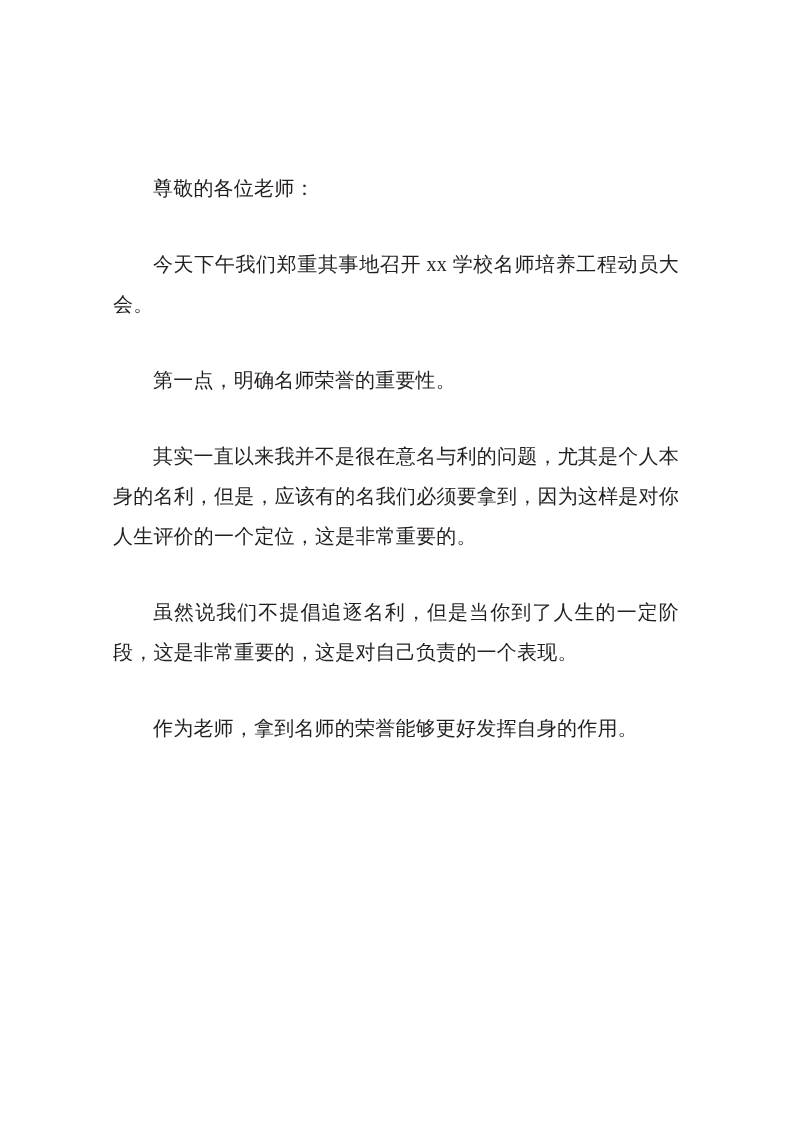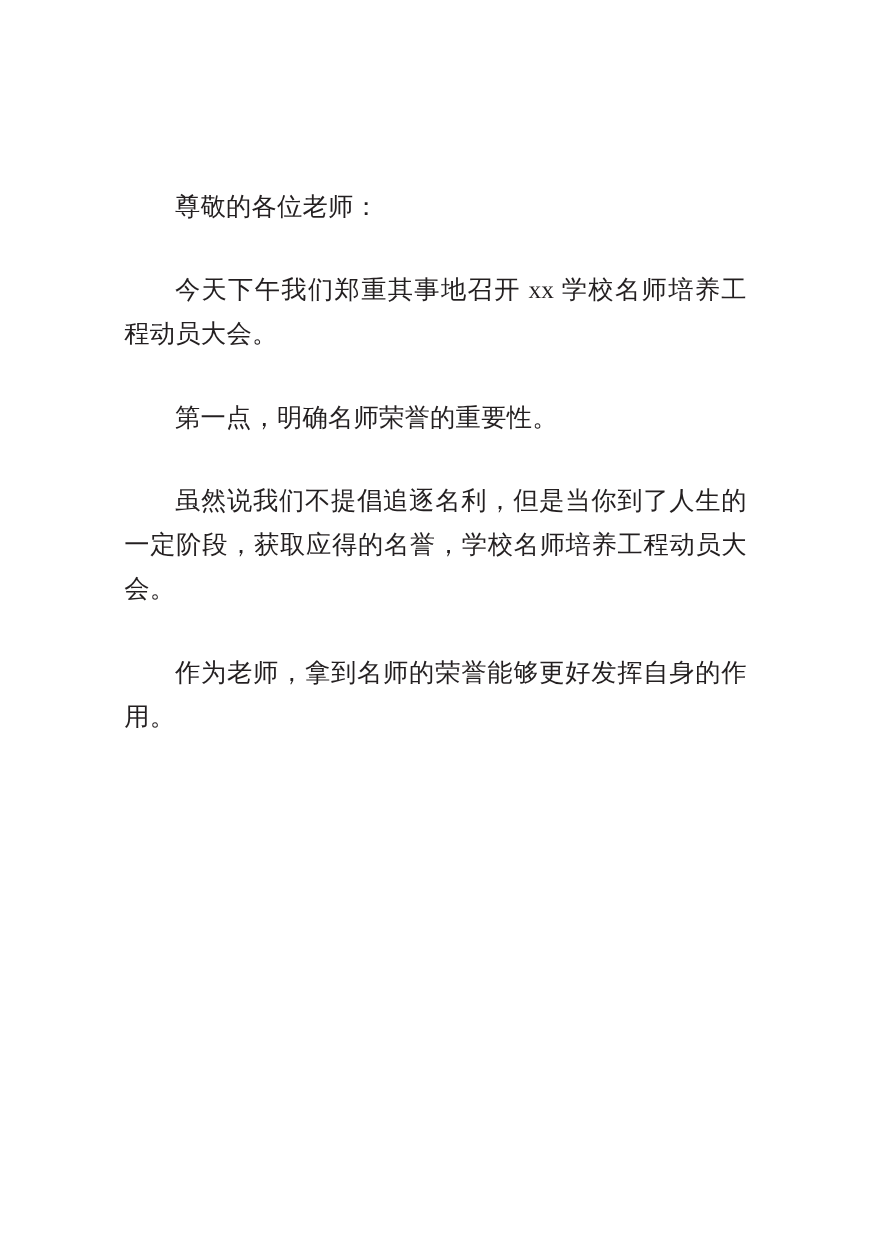--- a/index.html
+++ b/index.html
@@ -22,37 +22,38 @@
     background: #ffffff;
     overflow: hidden;
   }
   .content {
     position: absolute;
     left: 113px;
     top: 168px;
     width: 566px;
   }
   .para {
-    font-size: 23px;
+    font-size: 20px;
     line-height: 40px;
     letter-spacing: 0.2px;
     text-align: justify;
     text-justify: inter-ideograph;
     margin: 0 0 36px 0;
     text-indent: 2em;
     color: #231f20;
   }
   .para:last-child {
     margin-bottom: 0;
   }
 </style>
 </head>
 <body>
 
 <div class="page">
   <div class="content">
     <p class="para">尊敬的各位老师：</p>
     <p class="para">今天下午我们郑重其事地召开 xx 学校名师培养工程动员大会。</p>
     <p class="para">第一点，明确名师荣誉的重要性。</p>
-    <p class="para">虽然说我们不提倡追逐名利，但是当你到了人生的一定阶段，获取应得的名誉，学校名师培养工程动员大会。</p>
+    <p class="para">其实一直以来我并不是很在意名与利的问题，尤其是个人本身的名利，但是，应该有的名我们必须要拿到，因为这样是对你人生评价的一个定位，这是非常重要的。</p>
+    <p class="para">虽然说我们不提倡追逐名利，但是当你到了人生的一定阶段，这是非常重要的，这是对自己负责的一个表现。</p>
     <p class="para">作为老师，拿到名师的荣誉能够更好发挥自身的作用。</p>
   </div>
 </div>
 
 </body></html>

